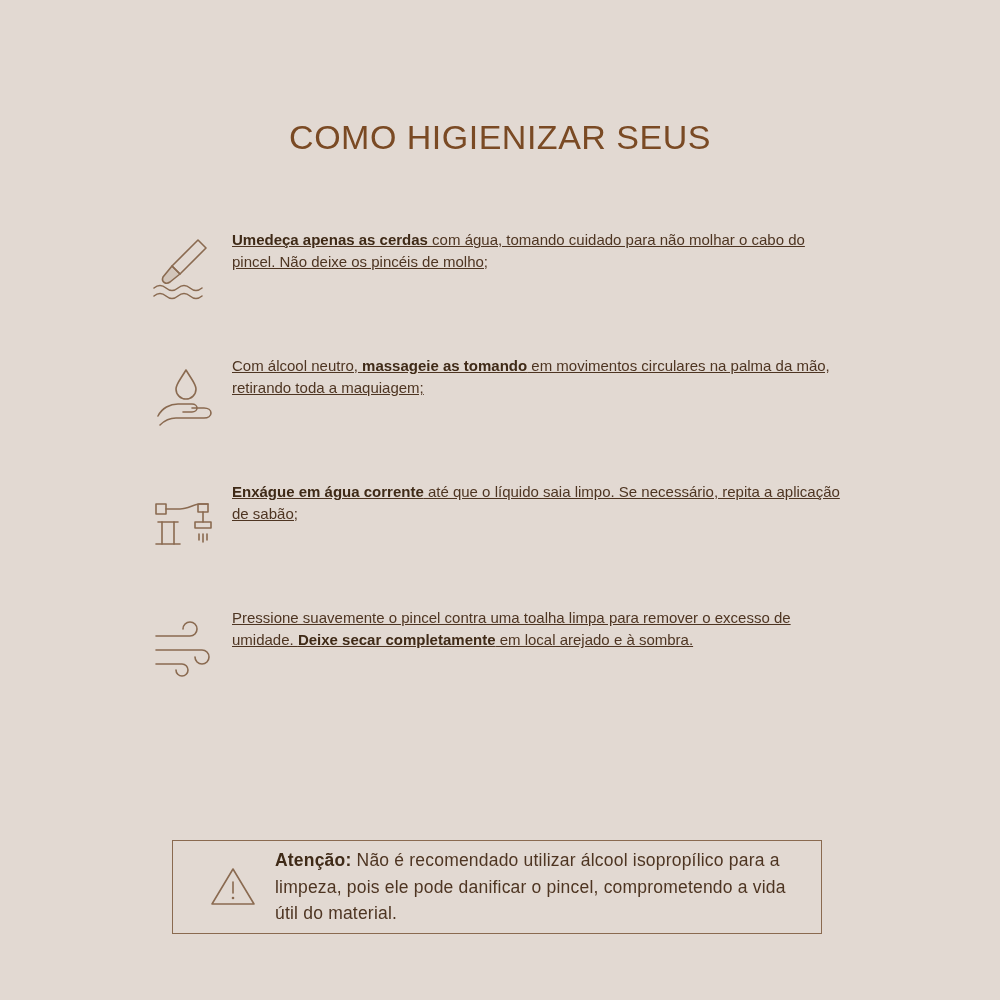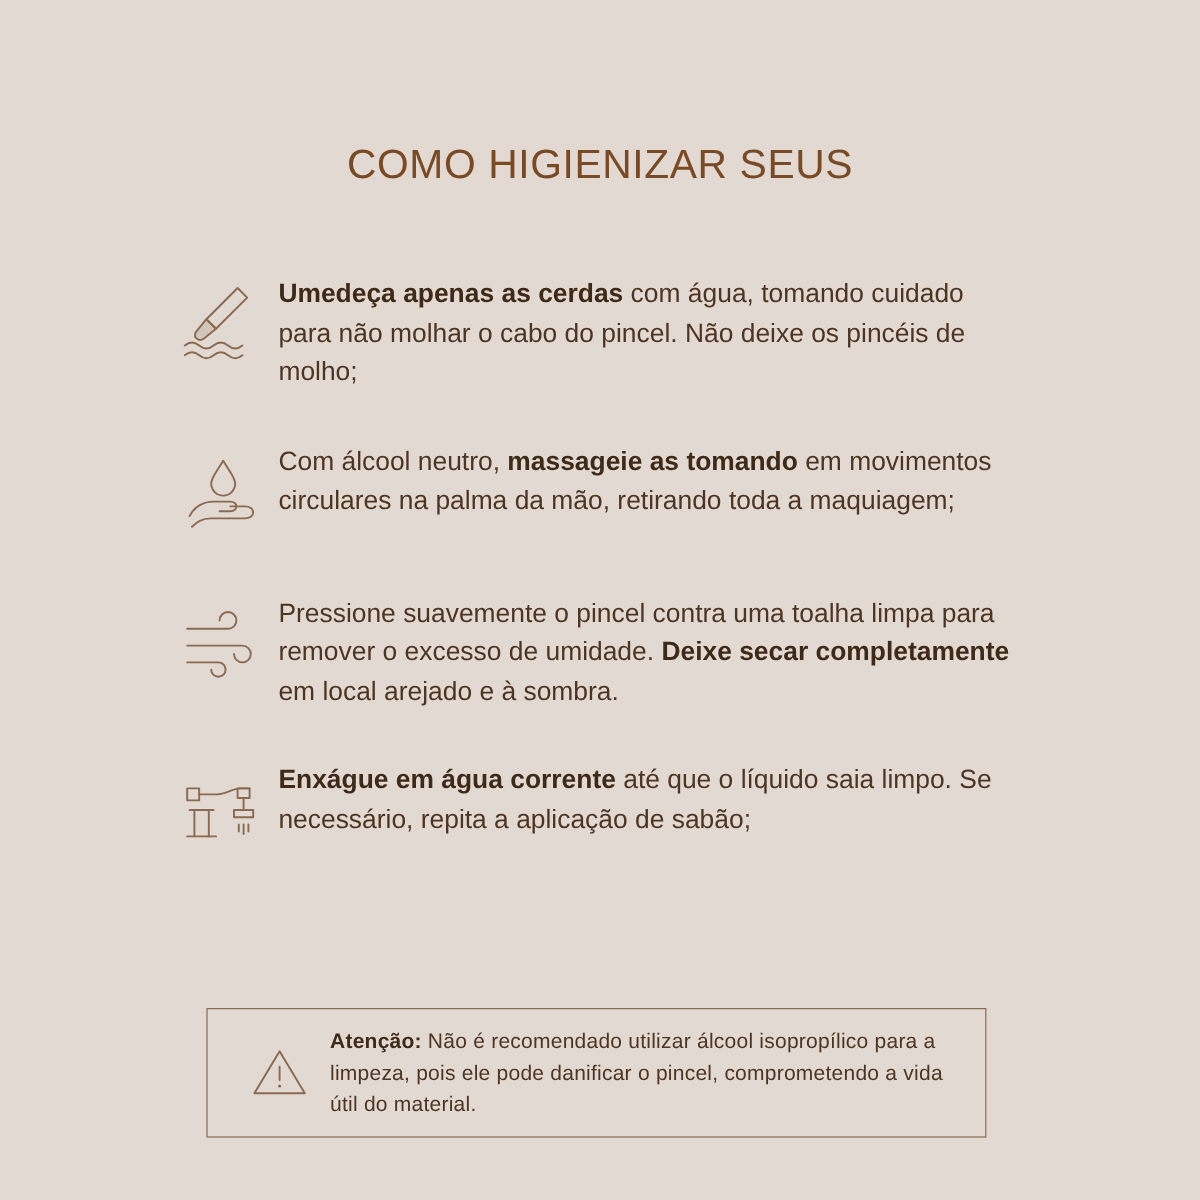--- a/index.html
+++ b/index.html
@@ -48,38 +48,39 @@
   .step-icon {
     width: 92px;
     min-width: 92px;
     height: 86px;
     display: flex;
     align-items: center;
     justify-content: center;
     padding-top: 4px;
   }
   .step-text {
-    font-size: 22px;
+    font-size: 15px;
     line-height: 1.48;
     color: #4e3522;
     padding-top: 6px;
     max-width: 625px;
+    text-decoration: underline;
   }
   .step-text b {
     font-weight: 700;
     color: #3f2a17;
   }
 
   
   .warning {
     position: absolute;
     left: 172px;
     top: 840px;
     width: 650px;
-    height: 108px;
+    height: 94px;
     border: 1px solid #8a6a50;
     display: flex;
     align-items: center;
     padding: 0 18px;
     box-sizing: border-box;
   }
   .warn-icon {
     width: 84px;
     min-width: 84px;
     display: flex;
@@ -132,46 +133,46 @@
         </svg>
       </div>
       <div class="step-text">
         <span>Com álcool neutro, </span><b>massageie as tomando</b><span> em movimentos circulares na palma da mão, retirando toda a maquiagem;</span>
       </div>
     </div>
 
     <div class="step">
       <div class="step-icon">
         <svg width="80" height="80" viewBox="0 0 80 80" fill="none" stroke="#8a6a50" stroke-width="1.6" stroke-linecap="round" stroke-linejoin="round">
-          <path d="M10 28 h34 a7 7 0 1 0 -7 -7"></path>
-          <path d="M10 42 h46 a7 7 0 1 1 -7 7"></path>
-          <path d="M10 56 h26 a6 6 0 1 1 -6 6"></path>
-        </svg>
-      </div>
-      <div class="step-text">
-        <span>Pressione suavemente o pincel contra uma toalha limpa para remover o excesso de umidade. </span><b>Deixe secar completamente</b><span> em local arejado e à sombra.</span>
-      </div>
-    </div>
-
-    <div class="step">
-      <div class="step-icon">
-        <svg width="80" height="80" viewBox="0 0 80 80" fill="none" stroke="#8a6a50" stroke-width="1.6" stroke-linecap="round" stroke-linejoin="round">
           <path d="M10 22 h10 v10 h-10 z"></path>
           <path d="M20 27 h14 c8 0 14 -5 20 -5 h8"></path>
           <path d="M52 22 h10 v8 h-10 z"></path>
           <path d="M57 30 v10"></path>
           <path d="M49 40 h16 v6 h-16 z"></path>
           <path d="M53 52 v6 M57 52 v8 M61 52 v6"></path>
           <path d="M10 62 h24"></path>
           <path d="M16 40 v22 M28 40 v22"></path>
           <path d="M12 40 h20"></path>
         </svg>
       </div>
       <div class="step-text">
         <b>Enxágue em água corrente</b><span> até que o líquido saia limpo. Se necessário, repita a aplicação de sabão;</span>
+      </div>
+    </div>
+
+    <div class="step">
+      <div class="step-icon">
+        <svg width="80" height="80" viewBox="0 0 80 80" fill="none" stroke="#8a6a50" stroke-width="1.6" stroke-linecap="round" stroke-linejoin="round">
+          <path d="M10 28 h34 a7 7 0 1 0 -7 -7"></path>
+          <path d="M10 42 h46 a7 7 0 1 1 -7 7"></path>
+          <path d="M10 56 h26 a6 6 0 1 1 -6 6"></path>
+        </svg>
+      </div>
+      <div class="step-text">
+        <span>Pressione suavemente o pincel contra uma toalha limpa para remover o excesso de umidade. </span><b>Deixe secar completamente</b><span> em local arejado e à sombra.</span>
       </div>
     </div>
 
   </div>
 
   <div class="warning">
     <div class="warn-icon">
       <svg width="60" height="60" viewBox="0 0 60 60" fill="none" stroke="#8a6a50" stroke-width="1.6" stroke-linecap="round" stroke-linejoin="round">
         <path d="M30 12 L51 47 H9 Z"></path>
         <path d="M30 25 v11"></path>

